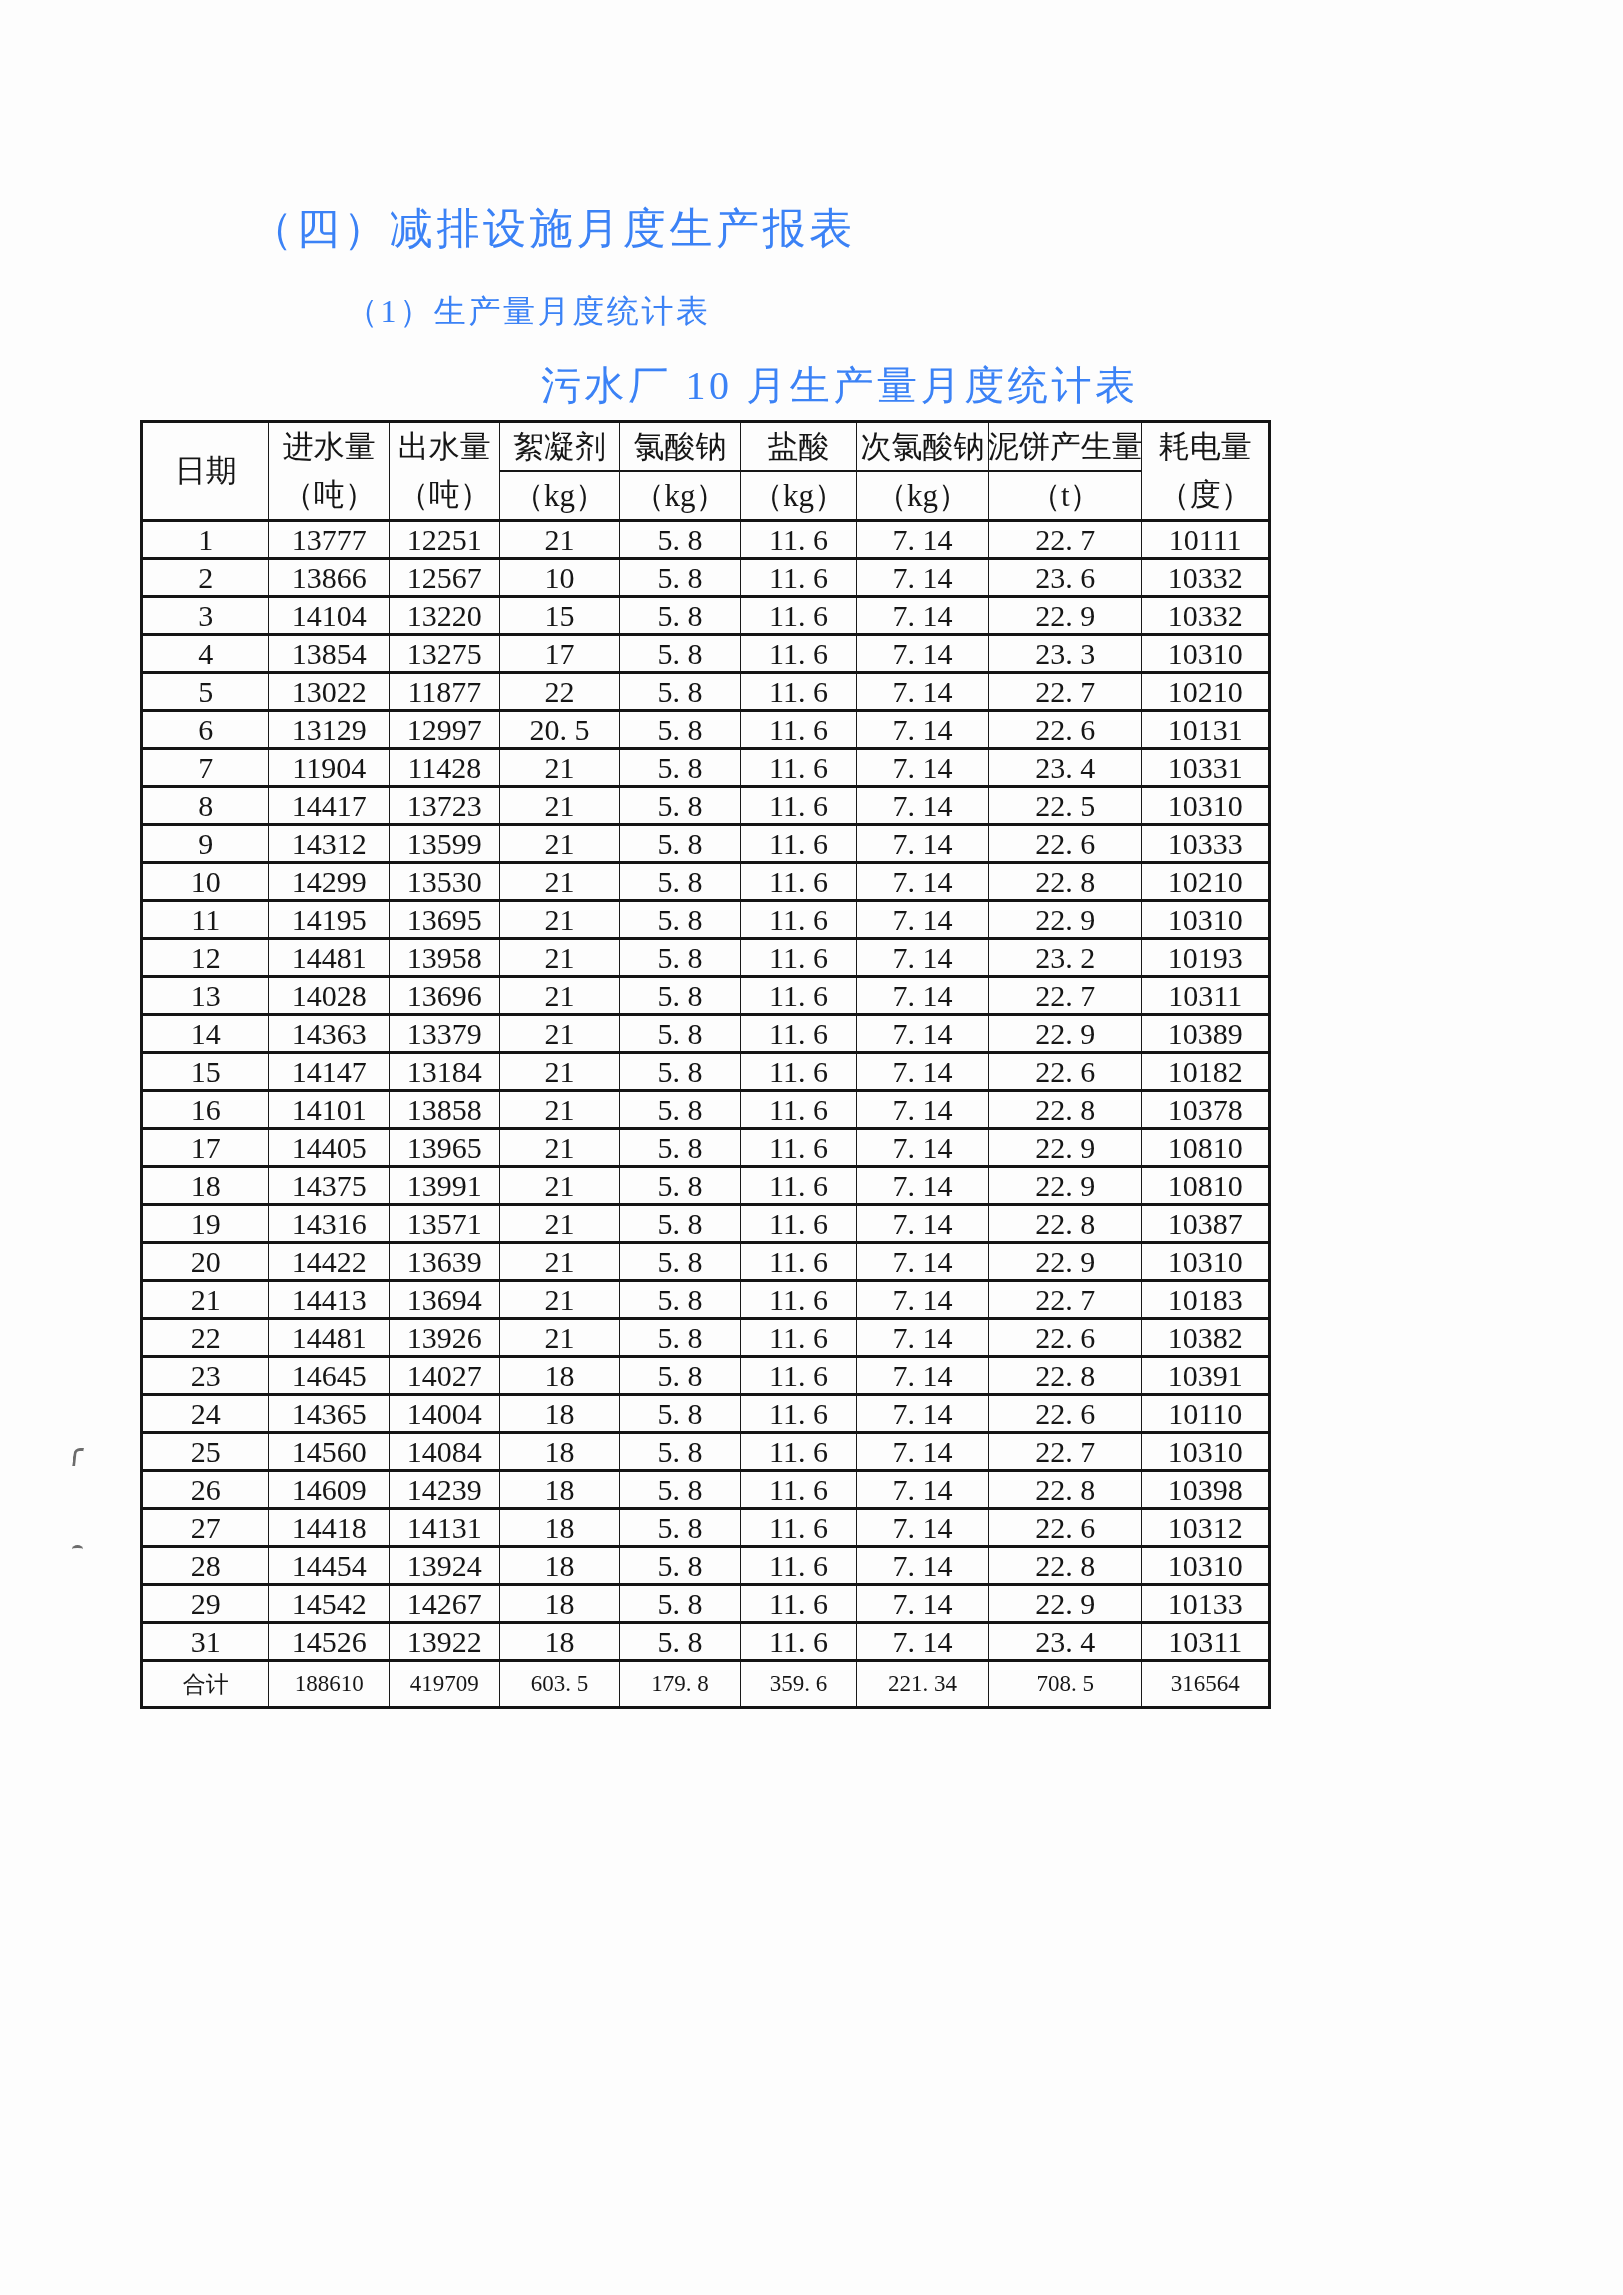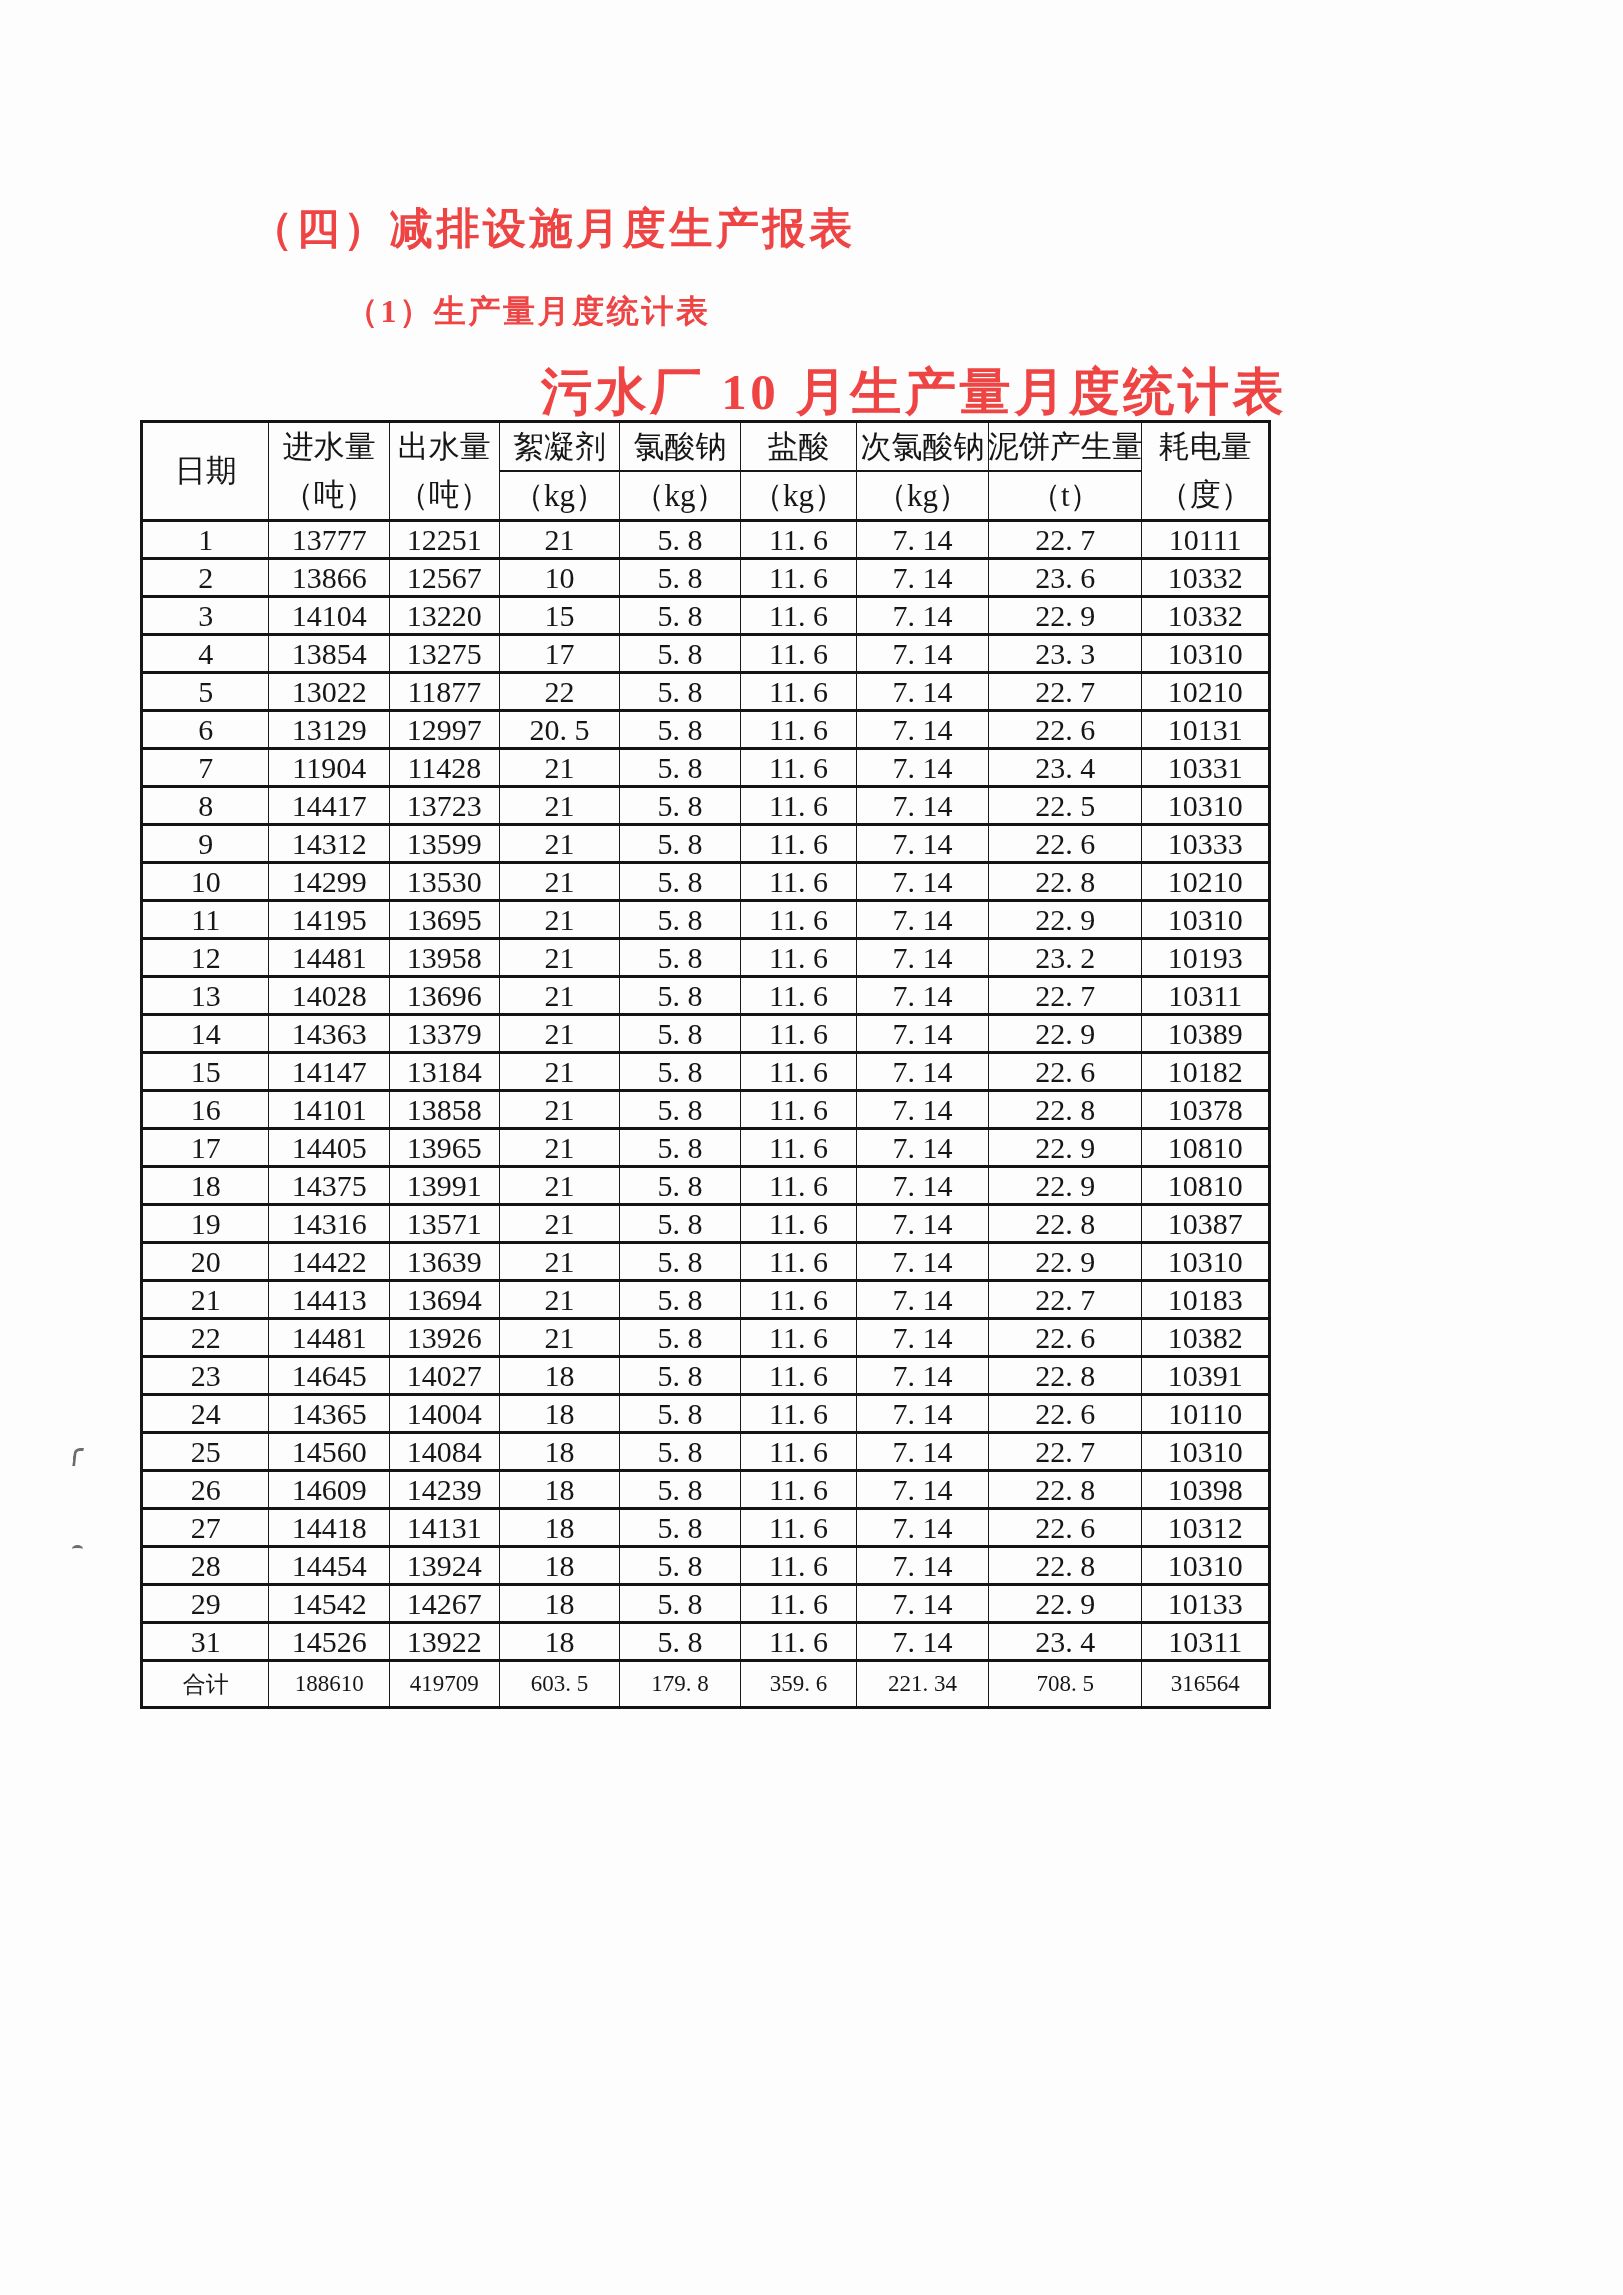--- a/index.html
+++ b/index.html
@@ -6,27 +6,27 @@
   body {
     width:1623px; height:2295px;
     background:#fdfdfd;
     position:relative;
     font-family:"Liberation Serif","DejaVu Serif",serif;
     color:#161616;
     overflow:hidden;
   }
   .title {
     position:absolute;
-    font-weight:700;
+    font-weight:400;
     white-space:nowrap;
-    color:#ef4444;
+    color:#3b82f6;
   }
   .section-title   { left:250px;  top:200px; font-size:43px; letter-spacing:3.6px; }
   .subsection-title{ left:346px;  top:290px; font-size:32px; letter-spacing:2.6px; }
-  .table-title     { left:541px; top:358px; font-size:51px; letter-spacing:3.6px; }
+  .table-title     { left:541px; top:358px; font-size:40px; letter-spacing:3.6px; }
 
   table.report {
     position:absolute;
     left:140px; top:420px;
     width:1131px;
     border-collapse:collapse;
     table-layout:fixed;
     text-align:center;
     border:3.1px solid #161616;
   }

